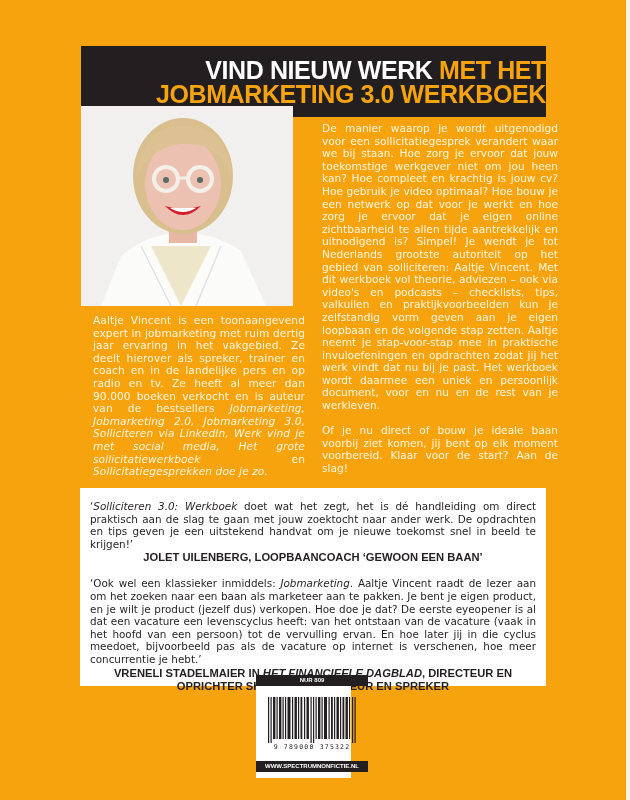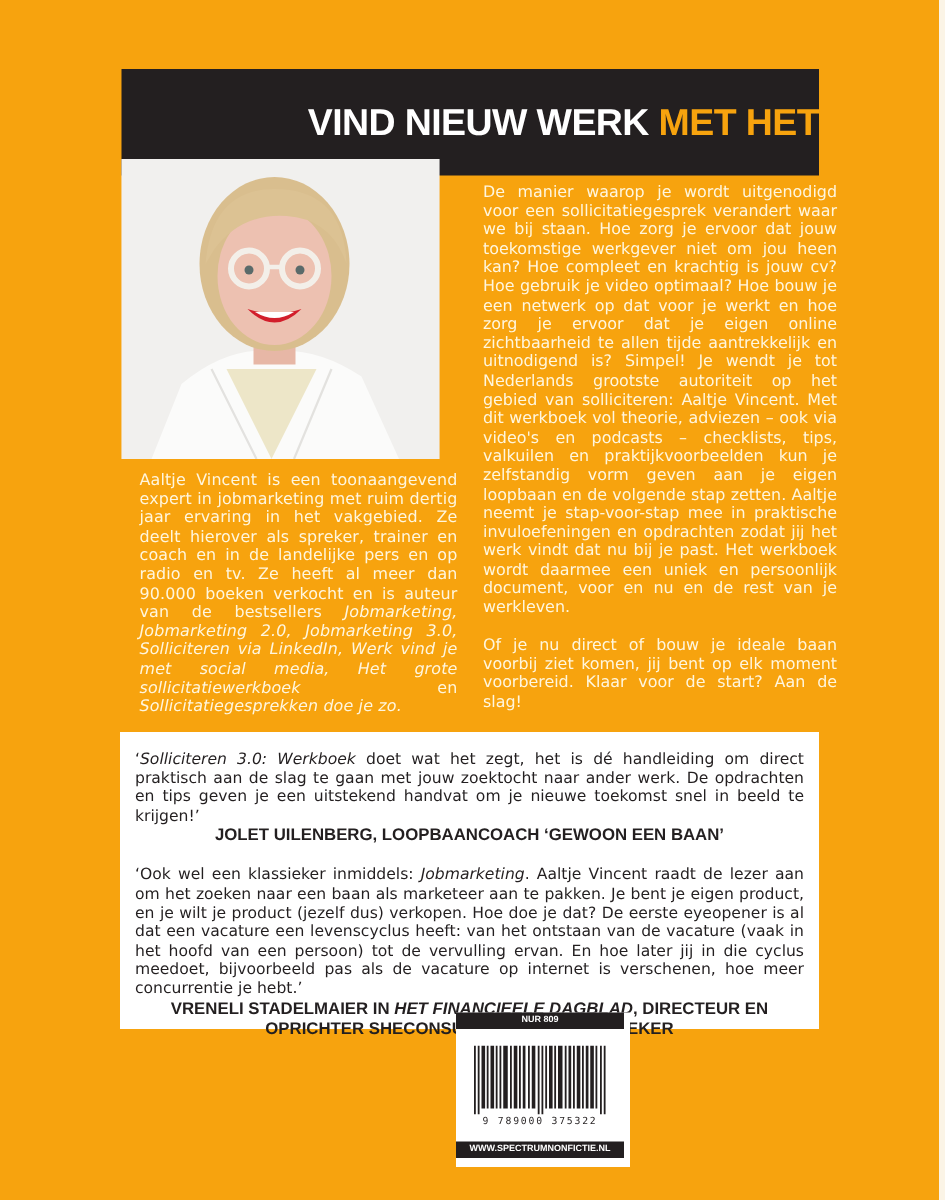--- a/index.html
+++ b/index.html
@@ -57,23 +57,22 @@
     .quote .ital { font-style: italic; }
     .quote-attr {
       font-family: "Liberation Sans", sans-serif; font-weight: bold;
       font-size: 11.2px; line-height: 13px; text-transform: uppercase;
       margin: 1px 0 0 0; text-align: center;
     }
     .quote-attr .ital { font-style: italic; }
     .quote-gap { height: 13px; }
 
     .barcode-block {
-      position: absolute; left: 256px; top: 675px; width: 116px; height: 103px;
+      position: absolute; left: 256px; top: 675px; width: 95px; height: 103px;
       background: #FFFFFF;
-      margin-left: 48px;
     }
     .nur-label, .url-label {
       position: absolute; left: 0; width: 112px; height: 11px;
       background: #231F20; color: #FFFFFF;
       font-family: "Liberation Sans", sans-serif; font-weight: bold;
       font-size: 6px; line-height: 11px; text-align: center;
     }
     .nur-label { top: 0; }
     .url-label { bottom: 6px; }
     .bars { position: absolute; left: 12px; top: 22px; }
@@ -86,20 +85,21 @@
 </head>
 <body>
 
 <div class="edge-stripe"></div>
 
 <div class="title-box">
   <div class="title-line">
     <span class="t-white">VIND NIEUW WERK</span>
     <span class="t-orange">MET HET</span>
   </div>
+  <div class="title-line t-orange">JOBMARKETING 3.0 WERKBOEK</div>
 </div>
 
 <div class="photo" role="img" aria-label="Portrait of Aaltje Vincent">
   <svg width="212" height="200" viewBox="0 0 212 200">
     <rect width="212" height="200" fill="#F1F0EE"></rect>
 
     <path d="M20 200 L40 150 Q70 125 100 128 Q130 125 160 145 L185 200 Z" fill="#FBFBFA"></path>
     <path d="M70 140 L100 200 L130 140" fill="#EDE6C8"></path>
     <path d="M60 140 L90 200" stroke="#E3E2DF" stroke-width="1.5" fill="none"></path>
     <path d="M140 140 L115 200" stroke="#E3E2DF" stroke-width="1.5" fill="none"></path>

